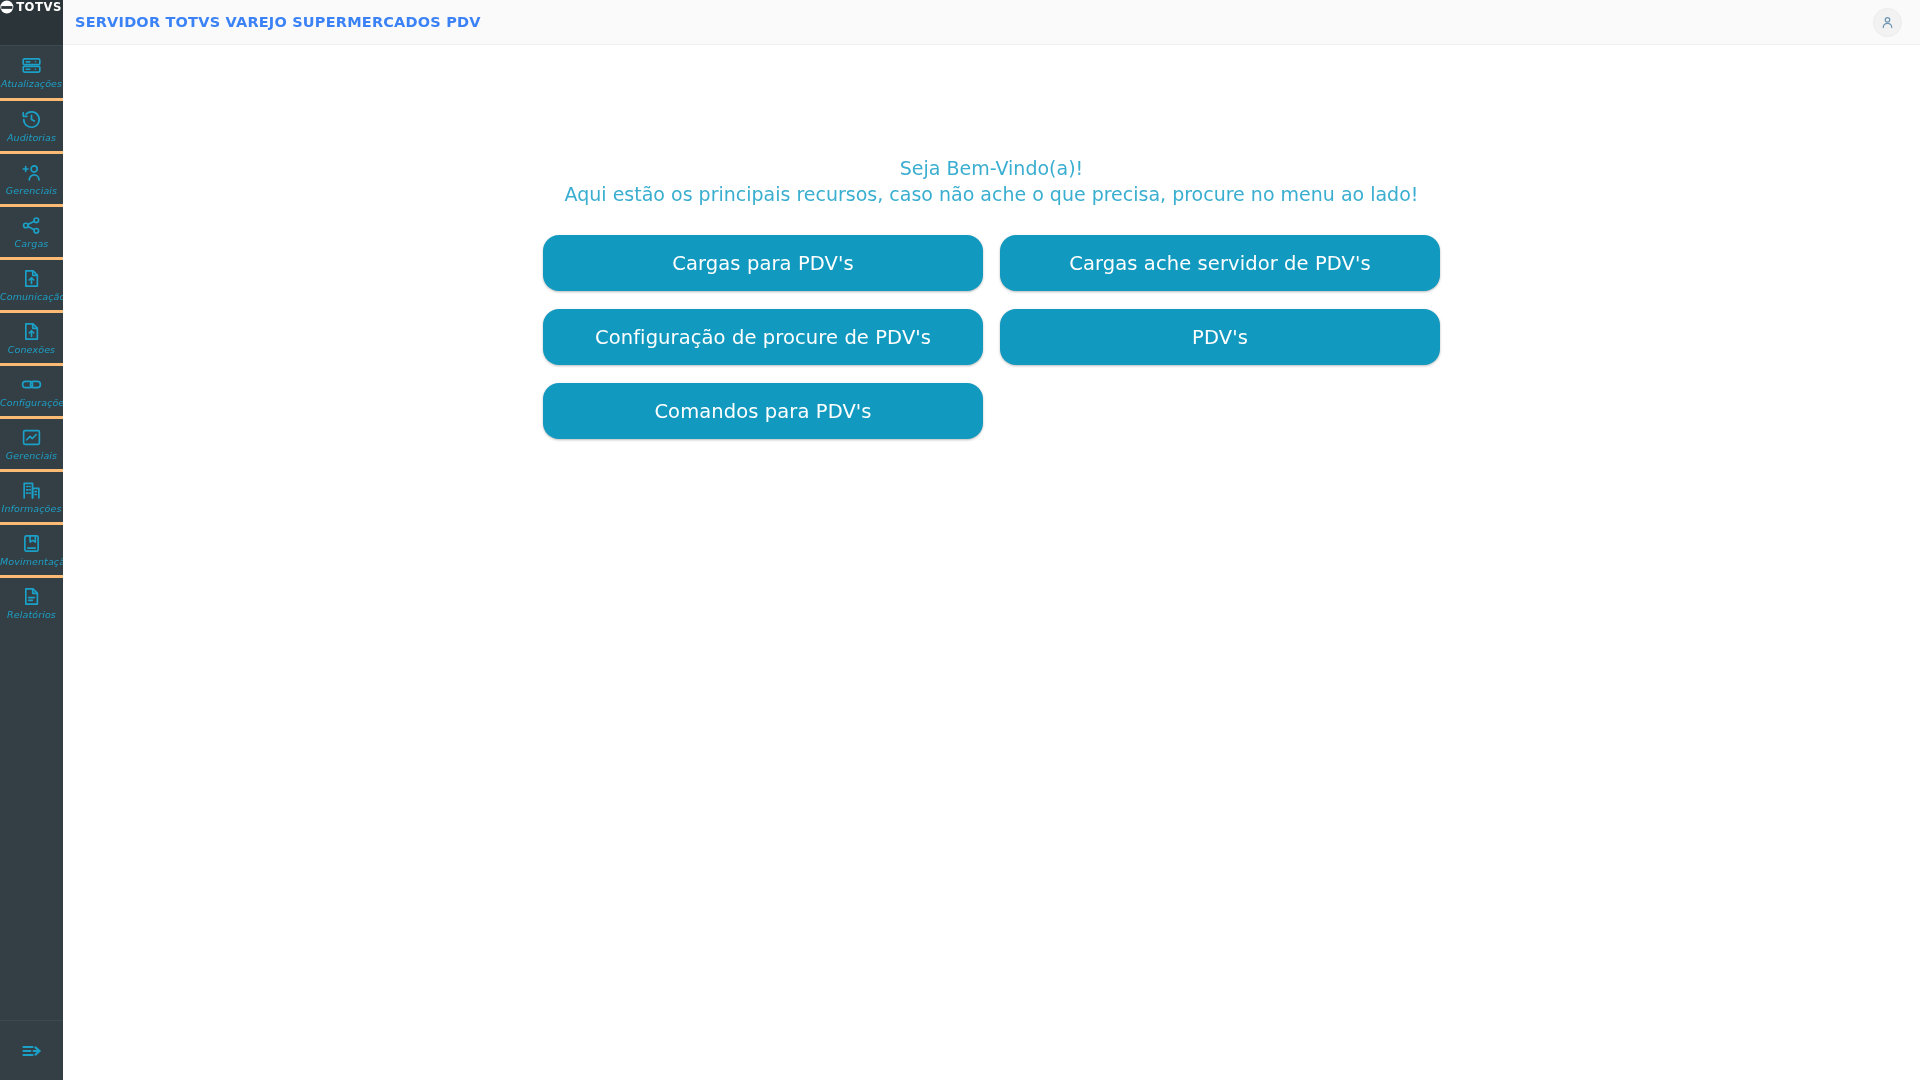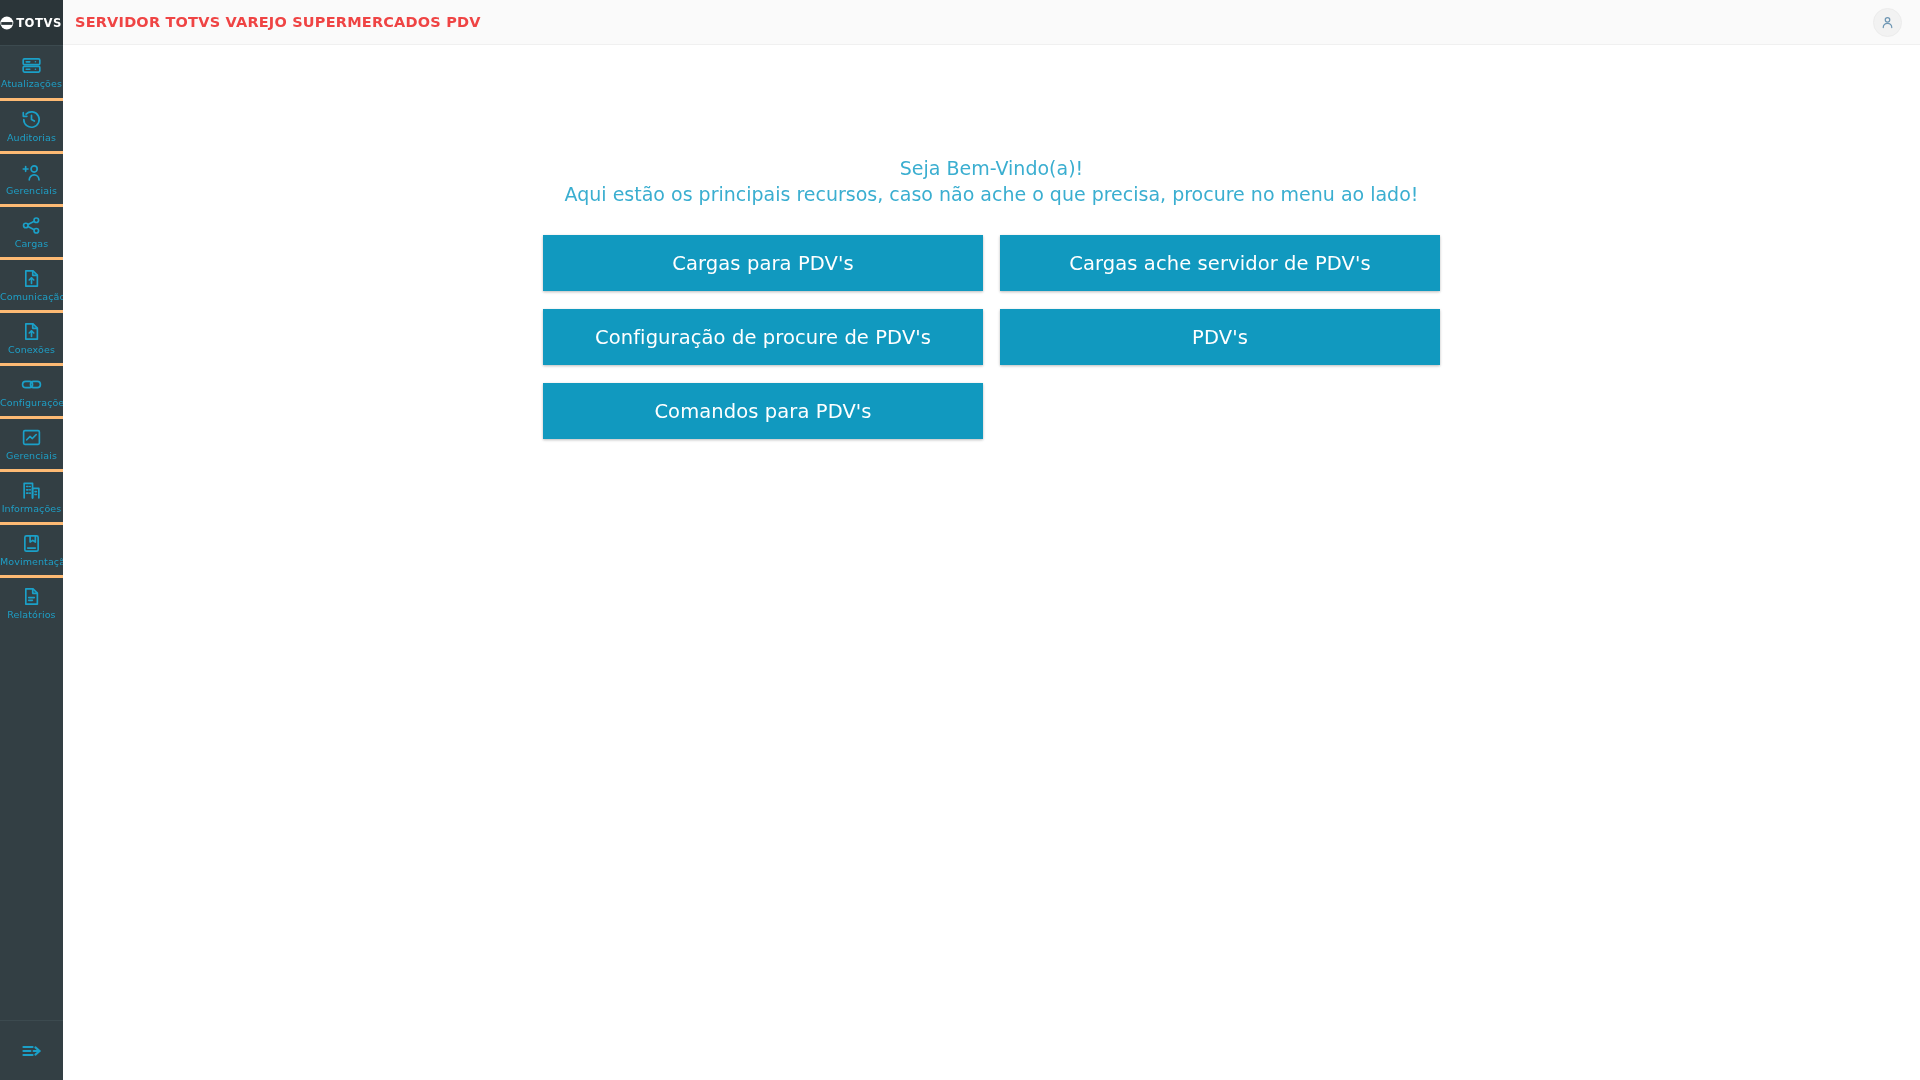--- a/index.html
+++ b/index.html
@@ -31,21 +31,21 @@
     flex-direction: column;
     overflow: hidden;
     position: relative;
     z-index: 5;
   }
 
   .sidebar-logo {
     height: 45px;
     flex: 0 0 45px;
     display: flex;
-    align-items: center;
+    align-items: flex-start;
     justify-content: center;
     background: #2b3539;
     overflow: hidden;
   }
   .logo-wrap {
     display: flex;
     align-items: center;
     gap: 3px;
     transform: scale(0.93);
   }
@@ -107,20 +107,21 @@
 
   .side-label {
     color: #1e9fc6;
     font-size: 9.5px;
     line-height: 11px;
     white-space: nowrap;
     width: 63px;
     text-align: center;
     overflow: hidden;
     letter-spacing: 0.1px;
+    font-style: italic;
   }
 
   .sidebar-footer {
     height: 60px;
     flex: 0 0 60px;
     border-top: 1px solid #3c4a4f;
     display: flex;
     align-items: center;
     justify-content: center;
     cursor: pointer;
@@ -142,21 +143,21 @@
     height: 45px;
     flex: 0 0 45px;
     background: #fafafa;
     border-bottom: 1px solid #f0f0f0;
     display: flex;
     align-items: center;
     justify-content: space-between;
     padding: 0 18px 0 12px;
   }
   .topbar-title {
-    color: #ef4444;
+    color: #3b82f6;
     font-size: 14.5px;
     font-weight: 700;
     letter-spacing: 0.2px;
     white-space: nowrap;
   }
   .avatar {
     width: 29px;
     height: 29px;
     border-radius: 50%;
     background: #f2f2f2;
@@ -193,21 +194,21 @@
     grid-template-columns: 440px 440px;
     gap: 18px 17px;
     width: 897px;
   }
 
   .big-btn {
     height: 56px;
     background: #1199bf;
     color: #ffffff;
     border: none;
-    border-radius: 0;
+    border-radius: 16px;
     font-family: "DejaVu Sans", "Liberation Sans", sans-serif;
     font-size: 19.5px;
     font-weight: 400;
     letter-spacing: 0.1px;
     cursor: pointer;
     display: flex;
     align-items: center;
     justify-content: center;
     box-shadow: 0 1px 3px rgba(0,0,0,0.16), 0 1px 2px rgba(0,0,0,0.12);
     transition: background 0.12s ease;

